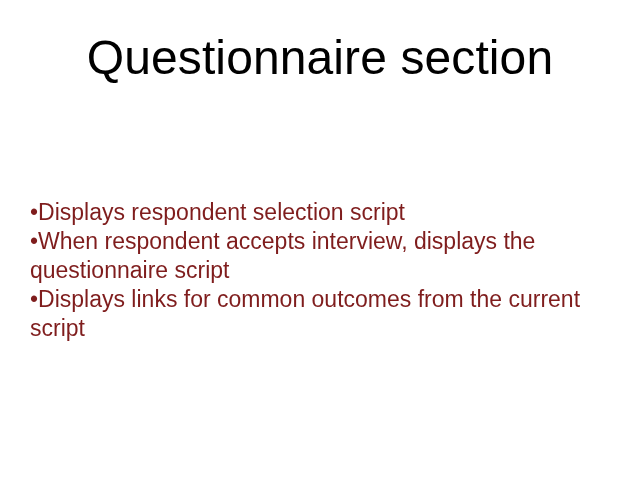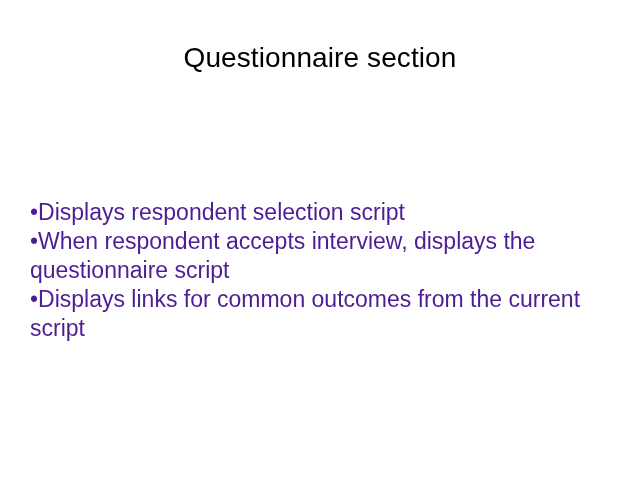--- a/index.html
+++ b/index.html
@@ -23,21 +23,21 @@
     background: #ffffff;
   }
 
   
   .slide-title {
     position: absolute;
     left: 0;
     top: 34px;
     width: 640px;
     text-align: center;
-    font-size: 28px;
+    font-size: 48px;
     line-height: 48px;
     font-weight: 400;
     color: #000000;
     white-space: nowrap;
     letter-spacing: 0.1px;
   }
 
   
   .slide-body {
     position: absolute;
@@ -49,21 +49,21 @@
   .bullet-list {
     margin: 0;
     padding: 0;
     list-style: none;
   }
 
   .bullet-item {
     font-size: 23px;
     line-height: 29px;
     font-weight: 400;
-    color: #4c1d95;
+    color: #7f1d1d;
     text-indent: 0;
     margin: 0;
     padding: 0;
     text-align: left;
   }
 
   .bullet-item .bullet-glyph {
     
     font-size: 23px;
   }

